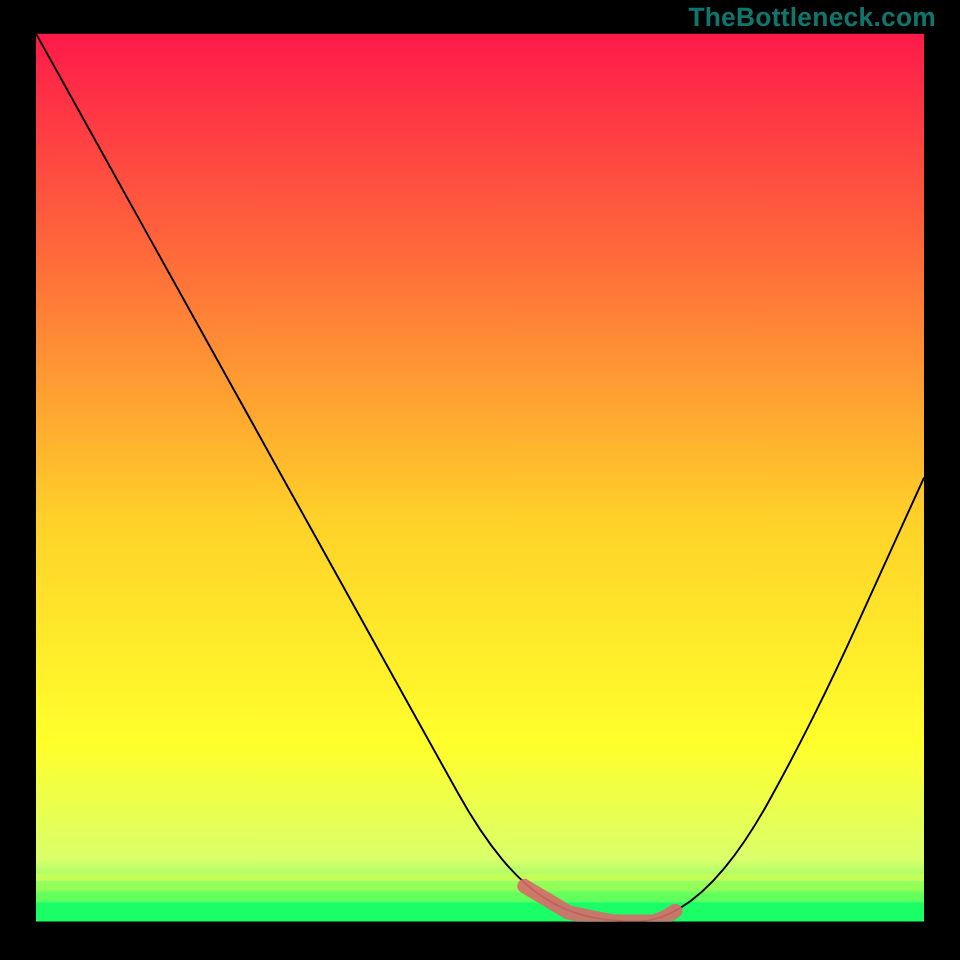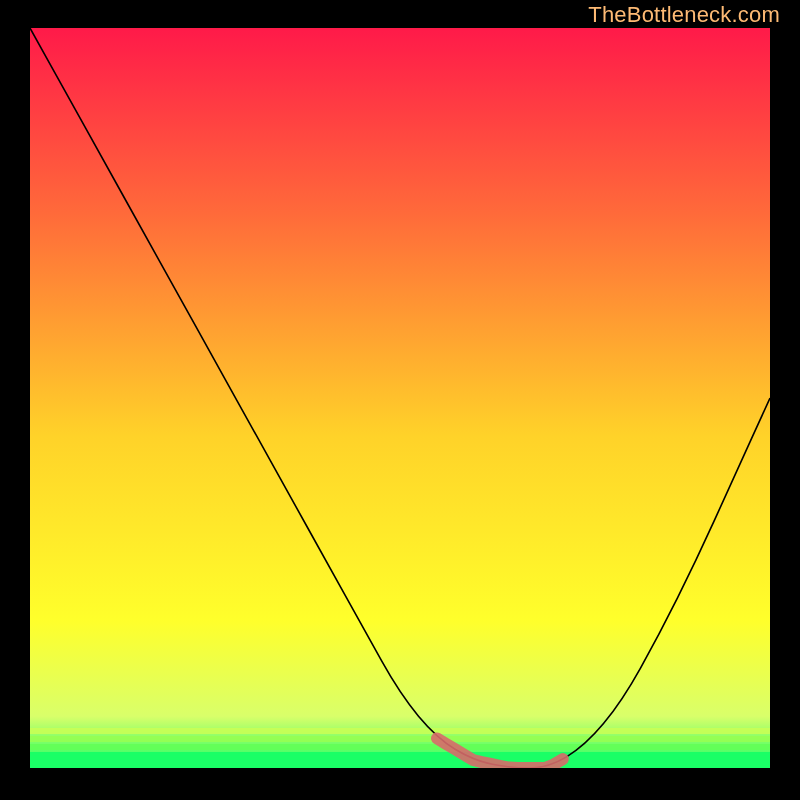--- a/index.html
+++ b/index.html
@@ -14,23 +14,23 @@
   .outer {
     position: relative;
     width: 800px;
     height: 800px;
     background: #000;
   }
   .watermark {
     position: absolute;
     top: 2px;
     right: 20px;
-    color: #fdba74;
+    color: #0f766e;
     font-size: 22px;
-    font-weight: 400;
+    font-weight: 700;
     letter-spacing: 0.2px;
     z-index: 10;
   }
   .plot-wrap {
     position: absolute;
     left: 30px;
     top: 28px;
     width: 740px;
     height: 740px;
   }

